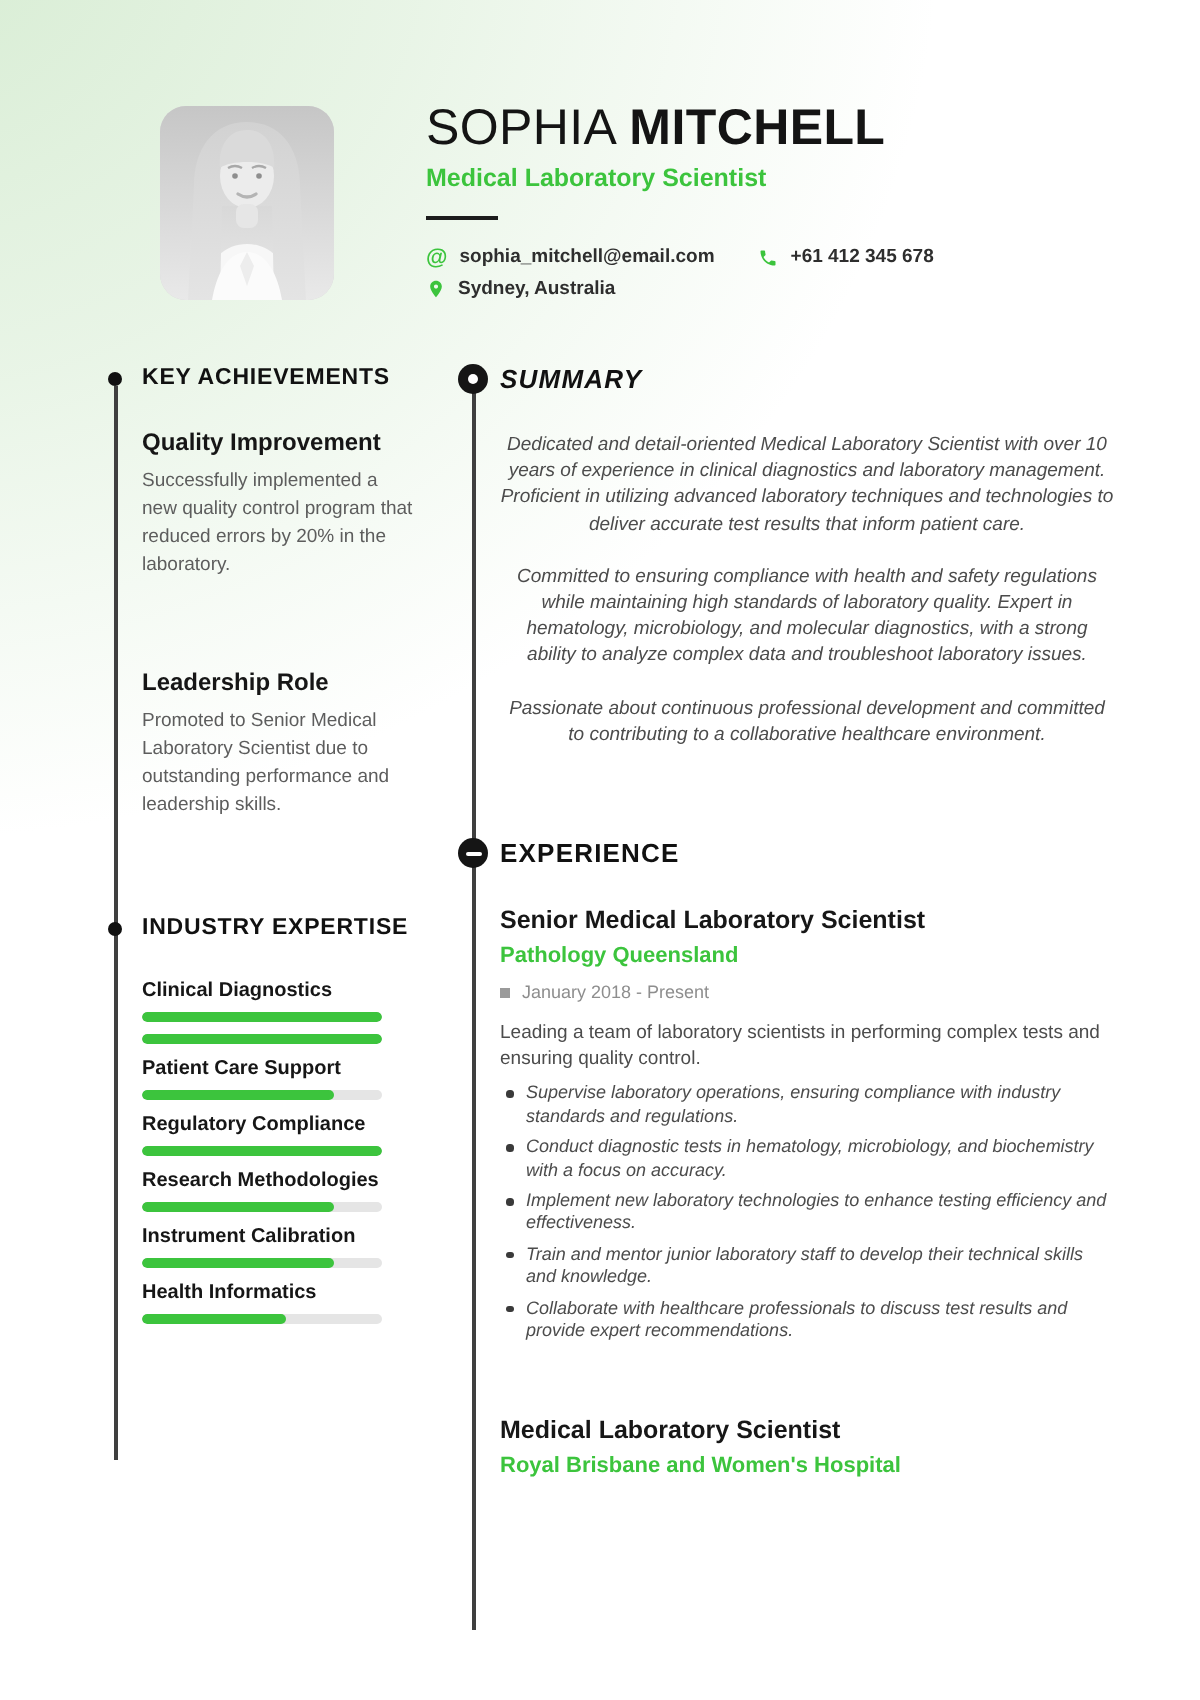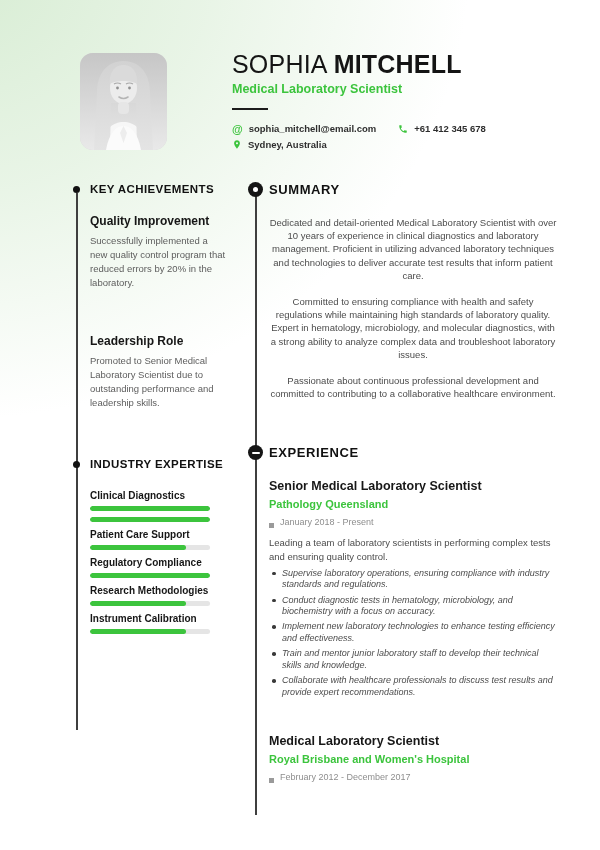--- a/index.html
+++ b/index.html
@@ -12,34 +12,34 @@
         #d6ecd2 0%, rgba(214,236,210,0.55) 50%, rgba(255,255,255,0) 100%),
       #ffffff;
     color:#191919;
   }
   
   .photo {
     position:absolute; left:80px; top:53px; width:87px; height:97px;
     border-radius:13px; overflow:hidden; background:#d7d7d7;
   }
   .photo svg { display:block; width:100%; height:100%; }
-  .head-text { position:absolute; left:232px; top:50px; width:360px; }
+  .head-text { position:absolute; left:213px; top:50px; width:360px; }
   .name { font-size:25px; line-height:28px; letter-spacing:0.2px; color:#141414; white-space:nowrap; }
   .name .first { font-weight:400; }
   .name .last { font-weight:700; margin-left:6px; }
   .role { margin-top:4px; font-size:12.5px; font-weight:700; color:var(--accent); }
   .divider { margin-top:12px; width:36px; height:2px; background:#1c1c1c; }
   .contact { margin-top:13px; font-size:9.5px; font-weight:700; color:#2e2e2e; }
   .contact-row { display:flex; align-items:center; margin-bottom:5px; }
   .contact-item { display:flex; align-items:center; margin-right:22px; }
   .cicon { color:var(--accent); margin-right:6px; display:inline-flex; align-items:center; }
   .at-glyph { font-size:11px; font-weight:700; line-height:10px; }
   .cicon svg { display:block; }
   
-  .main { position:absolute; left:0; top:183px; width:600px; display:flex; padding-left:76px; }
+  .main { position:absolute; left:0; top:183px; width:600px; display:flex; padding-left:57px; }
   .col { position:relative; }
   .col::before {
     content:""; position:absolute; left:0; top:10px; width:1.5px; background:#3f3f3f;
   }
   .col-left { width:150px; }
   .col-left::before { height:537px; }
   .col-left .col-inner { padding-left:14px; }
   .col-right { margin-left:29px; flex:1; }
   .col-right::before { height:622px; }
   .col-right .col-inner { padding-left:14px; padding-right:43px; }
@@ -73,29 +73,29 @@
   .l-heading { margin-bottom:18px; }
   .ach { margin-bottom:44px; }
   .ach:last-child { margin-bottom:0; }
   .ach-title { font-size:12px; font-weight:700; color:#161616; margin-bottom:6px; }
   .ach-desc { font-size:9.5px; line-height:14px; color:#5d5d5d; }
   .skill { margin-bottom:6px; }
   .skill-name { font-size:10px; font-weight:700; line-height:13px; color:#161616; margin-bottom:4px; width:126px; }
   .skill-track { width:120px; height:5px; border-radius:3px; background:#e5e5e5; overflow:hidden; }
   .skill-fill { height:100%; border-radius:3px; background:var(--accent); }
   
-  .sec-summary { margin-bottom:46px; }
+  .sec-summary { margin-bottom:46px;font-style:italic; }
   .r-heading { margin-bottom:19px; }
   .sum-p { font-size:9.5px; line-height:13.2px; color:#4c4c4c; margin-bottom:13px;text-align:center; }
   .sum-p:last-child { margin-bottom:0; }
   .job { margin-bottom:36px; }
   .job:last-child { margin-bottom:0; }
   .xp-title { font-size:12.5px; font-weight:700; line-height:15px; color:#171717; margin-bottom:4px; }
   .xp-company { font-size:11px; font-weight:700; line-height:13px; color:var(--accent); margin-bottom:6px; }
-  .xp-date { display:flex; align-items:flex-end; font-size:9px; line-height:11px; color:#8e8e8e; margin-bottom:8px; }
+  .xp-date { display:flex; align-items:center; font-size:9px; line-height:11px; color:#8e8e8e; margin-bottom:8px; }
   .date-sq { width:5px; height:5px; background:#9a9a9a; margin-right:6px; flex:0 0 auto; }
   .xp-lead { font-size:9.5px; line-height:13.2px; color:#4c4c4c; margin-bottom:5px; }
   .xp-bullets { list-style:none; }
   .xp-bullets li {
     position:relative; padding-left:13px; font-size:9px; line-height:11.4px;
     color:#4c4c4c; margin-bottom:4px;font-style:italic;
   }
   .xp-bullets li::before {
     content:""; position:absolute; left:3px; top:4px; width:3.5px; height:3.5px;
     border-radius:50%; background:#3a3a3a;
@@ -215,20 +215,26 @@
             <div class="skill-track">
                 <div class="skill-fill" style="width: 80%;"></div>
               </div>
           </div>
           <div class="skill">
             <div class="skill-name">Instrument Calibration</div>
             <div class="skill-track">
                 <div class="skill-fill" style="width: 80%;"></div>
               </div>
           </div>
+          <div class="skill">
+            <div class="skill-name">Health Informatics</div>
+            <div class="skill-track">
+                <div class="skill-fill" style="width: 60%;"></div>
+              </div>
+          </div>
         </div>
       </div>
     </div>
 
     <div class="col col-right">
       <div class="col-inner">
         <div class="sec-summary">
           <div class="r-heading">
             <span class="r-icon target"></span>
             <span>SUMMARY</span>
@@ -257,23 +263,19 @@
               <li>Conduct diagnostic tests in hematology, microbiology, and biochemistry with a focus on accuracy.</li>
               <li>Implement new laboratory technologies to enhance testing efficiency and effectiveness.</li>
               <li>Train and mentor junior laboratory staff to develop their technical skills and knowledge.</li>
               <li>Collaborate with healthcare professionals to discuss test results and provide expert recommendations.</li>
             </ul>
           </div>
 
           <div class="job">
             <div class="xp-title">Medical Laboratory Scientist</div>
             <div class="xp-company">Royal Brisbane and Women's Hospital</div>
-            <div class="xp-date">
-              <span class="date-sq"></span>
-              <span>February 2012 - December 2017</span>
-            </div>
           </div>
         </div>
       </div>
     </div>
 
   </div>
 </div>
 
 </body></html>

